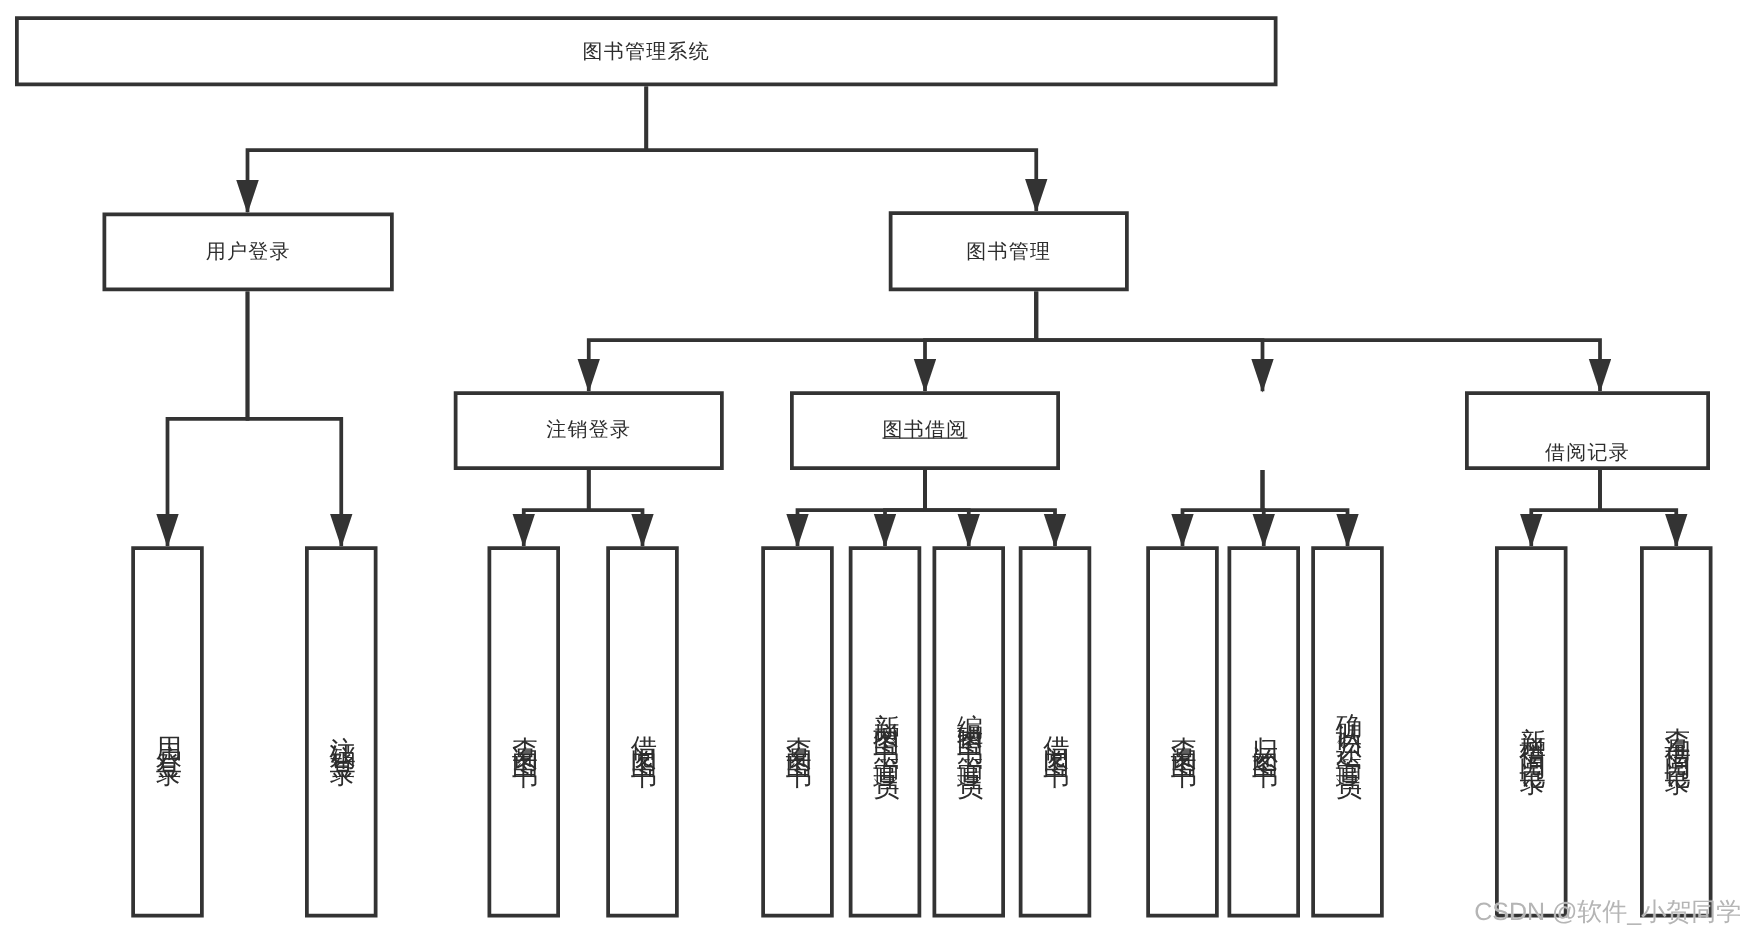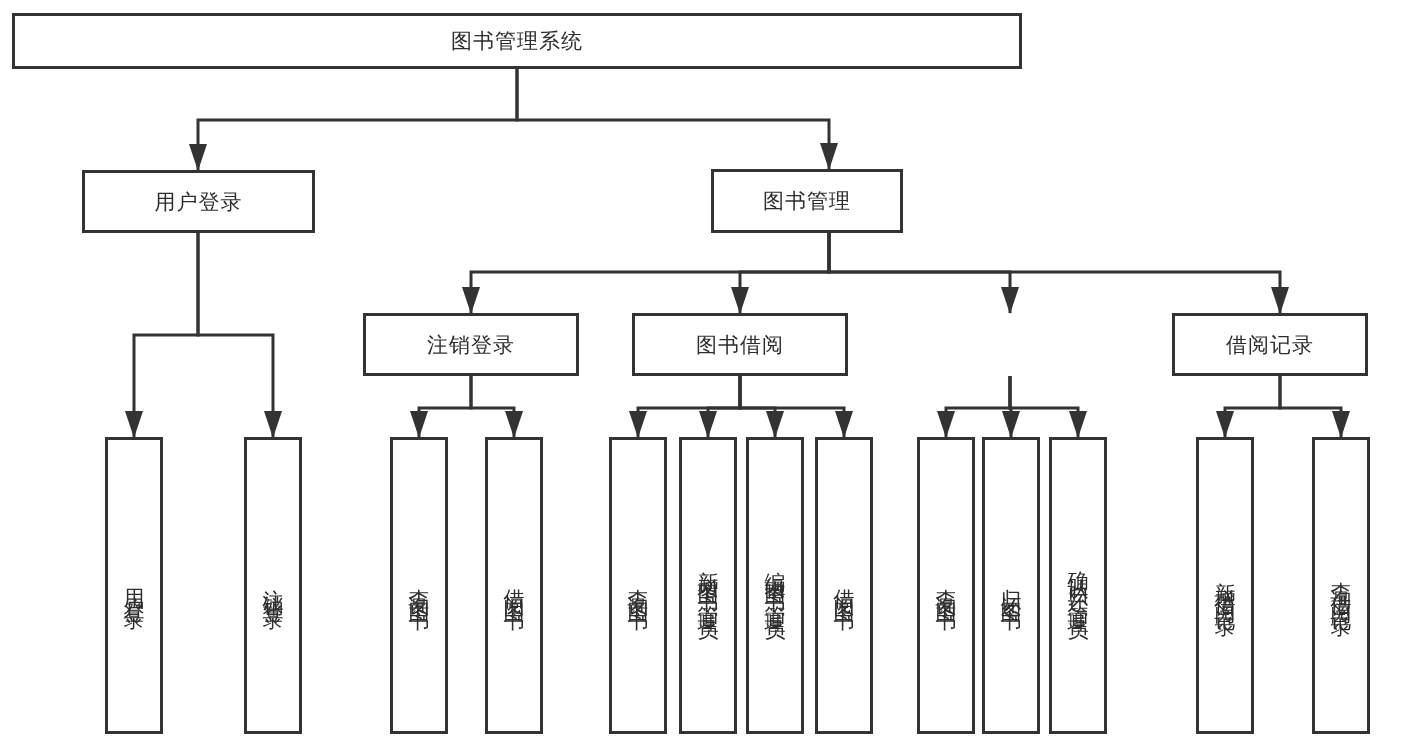--- a/index.html
+++ b/index.html
@@ -14,38 +14,38 @@
   .box {
     position: absolute;
     box-sizing: border-box;
     background: #ffffff;
     border: 3px solid #333333;
     display: flex;
     align-items: center;
     justify-content: center;
     color: #2d2d2d;
   }
-  .h-label { font-size: 21px; letter-spacing: 1px; white-space: nowrap; }
+  .h-label { font-size: 16px; letter-spacing: 1px; white-space: nowrap; }
   .v-label {
     writing-mode: vertical-rl;
     text-orientation: mixed;
     font-size: 21px;
     letter-spacing: 7px;
     white-space: nowrap;
   }
   
   .n-root  { left: 12px;   top: 13px;  width: 1010px; height: 56px; }
   
   .n-user  { left: 82px;   top: 170px; width: 233px;  height: 63px; }
   .n-book  { left: 711px;  top: 169px; width: 192px;  height: 64px; }
   
   .n-g0 { left: 363px;  top: 313px; width: 216px; height: 63px; }
-  .n-g1 { left: 632px;  top: 313px; width: 216px; height: 63px; }
+  .n-g1 { left: 632px;  top: 313px; width: 216px; height: 63px; text-decoration: underline; }
   .n-g2 { left: 902px;  top: 313px; width: 216px; height: 63px; }
-  .n-g3 { left: 1172px; top: 313px; width: 196px; height: 63px; }
+  .n-g3 { left: 1172px; top: 313px; width: 196px; height: 63px; align-items: flex-end; }
   
   .leaf { top: 437px; width: 58px; height: 297px; }
   .l-u0 { left: 105px; }  .l-u1 { left: 244px; }
   .l-a0 { left: 390px; }  .l-a1 { left: 485px; }
   .l-b0 { left: 609px; }  .l-b1 { left: 679px; }  .l-b2 { left: 746px; }  .l-b3 { left: 815px; }
   .l-c0 { left: 917px; }  .l-c1 { left: 982px; }  .l-c2 { left: 1049px; }
   .l-d0 { left: 1196px; } .l-d1 { left: 1312px; }
   .watermark {
     position: absolute;
     right: 12px; bottom: 4px;
@@ -154,14 +154,15 @@
     <span class="v-label">确认归还（管理员）</span>
   </div>
 
   <div class="box leaf l-d0">
     <span class="v-label">新增借阅记录</span>
   </div>
   <div class="box leaf l-d1">
     <span class="v-label">查询借阅记录</span>
   </div>
 
+  <div class="watermark">CSDN @软件_小贺同学</div>
 
 </div>
 
 </body></html>

